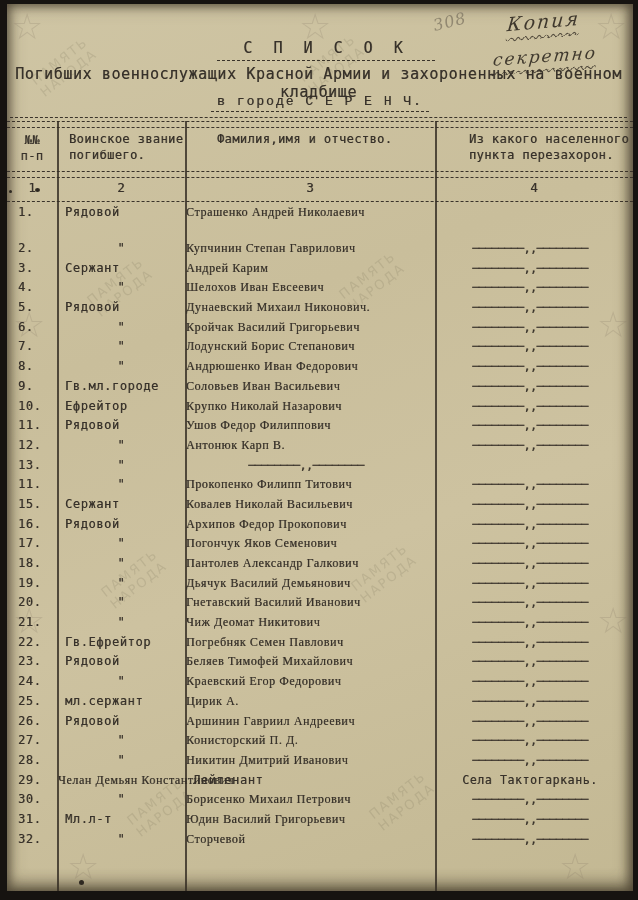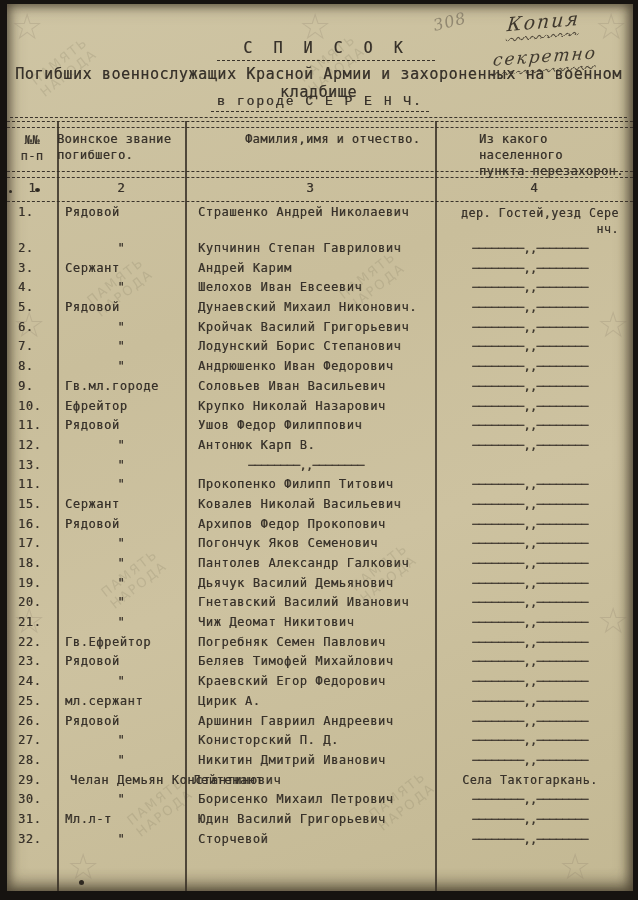--- a/index.html
+++ b/index.html
@@ -52,35 +52,35 @@
   .vline.v1{left:50px;} .vline.v2{left:178px;} .vline.v3{left:428px;}
   .dline{position:absolute;left:0;right:0;height:4.6px;
         border-top:1.8px dashed #3a332a;border-bottom:1.8px dashed #3a332a;}
   .dline.l1{top:117px;} .dline.l2{top:167px;}
   .sline{position:absolute;left:0;right:0;top:197px;border-top:1.6px dashed #3a332a;}
 
   .grid{display:grid;grid-template-columns:50px 128px 250px 1fr;}
   .thead{position:absolute;left:0;right:0;top:127px;font-size:12px;letter-spacing:.4px;}
   .thead .cell{white-space:pre-line;line-height:16px;}
   .thead .c1{text-align:center;padding-top:1px;}
-  .thead .c2{padding-left:0;}
-  .thead .c3{padding-left:60px;}
-  .thead .c4{padding-left:44px;}
+  .thead .c2{padding-left:0;margin-left:12px;}
+  .thead .c3{padding-left:32px;}
+  .thead .c4{padding-left:34px;}
 
   .tnums{position:absolute;left:0;right:0;top:176px;font-size:12.5px;}
   .tnums .cell{text-align:center;}
 
   .trows{position:absolute;left:0;right:0;top:201px;}
   .trow{height:19.7px;font-size:12px;letter-spacing:.6px;line-height:15px;}
   .trow.tall{height:36px;}
   .trow .cell{overflow:visible;}
   .cell.num{padding-left:11px;}
   .cell.rank{padding-left:8px;}
   .cell.rank.ditto{padding-left:0;text-align:center;letter-spacing:0;}
-  .cell.name{padding-left:13px;white-space:nowrap;}
+  .cell.name{padding-left:1px;white-space:nowrap;font-family:Liberation Serif, serif;}
   .cell.origin{text-align:center;white-space:pre-line;font-size:11.5px;padding-right:8px;}
   .cell.origin.dashes{letter-spacing:-.5px;}
   .cell.origin.wrap-right{text-align:right;padding-right:14px;line-height:16px;}
 </style>
 </head>
 <body>
 
 <div class="page">
   <div class="paper">
 
@@ -136,22 +136,20 @@
       <div class="cell">2</div>
       <div class="cell">3</div>
       <div class="cell">4</div>
     </div>
 
     <div class="trows tw">
         <div class="trow grid tall">
           <div class="cell num">1.</div>
           <div class="cell rank">Рядовой</div>
           <div class="cell name">Страшенко Андрей Николаевич</div>
-          <div class="cell origin wrap-right">дер. Гостей,уезд Сере
-нч.</div>
         </div>
         <div class="trow grid">
           <div class="cell num">2.</div>
           <div class="cell rank ditto">"</div>
           <div class="cell name">Купчинин Степан Гаврилович</div>
           <div class="cell origin dashes">────────,,────────</div>
         </div>
         <div class="trow grid">
           <div class="cell num">3.</div>
           <div class="cell rank">Сержант</div>

